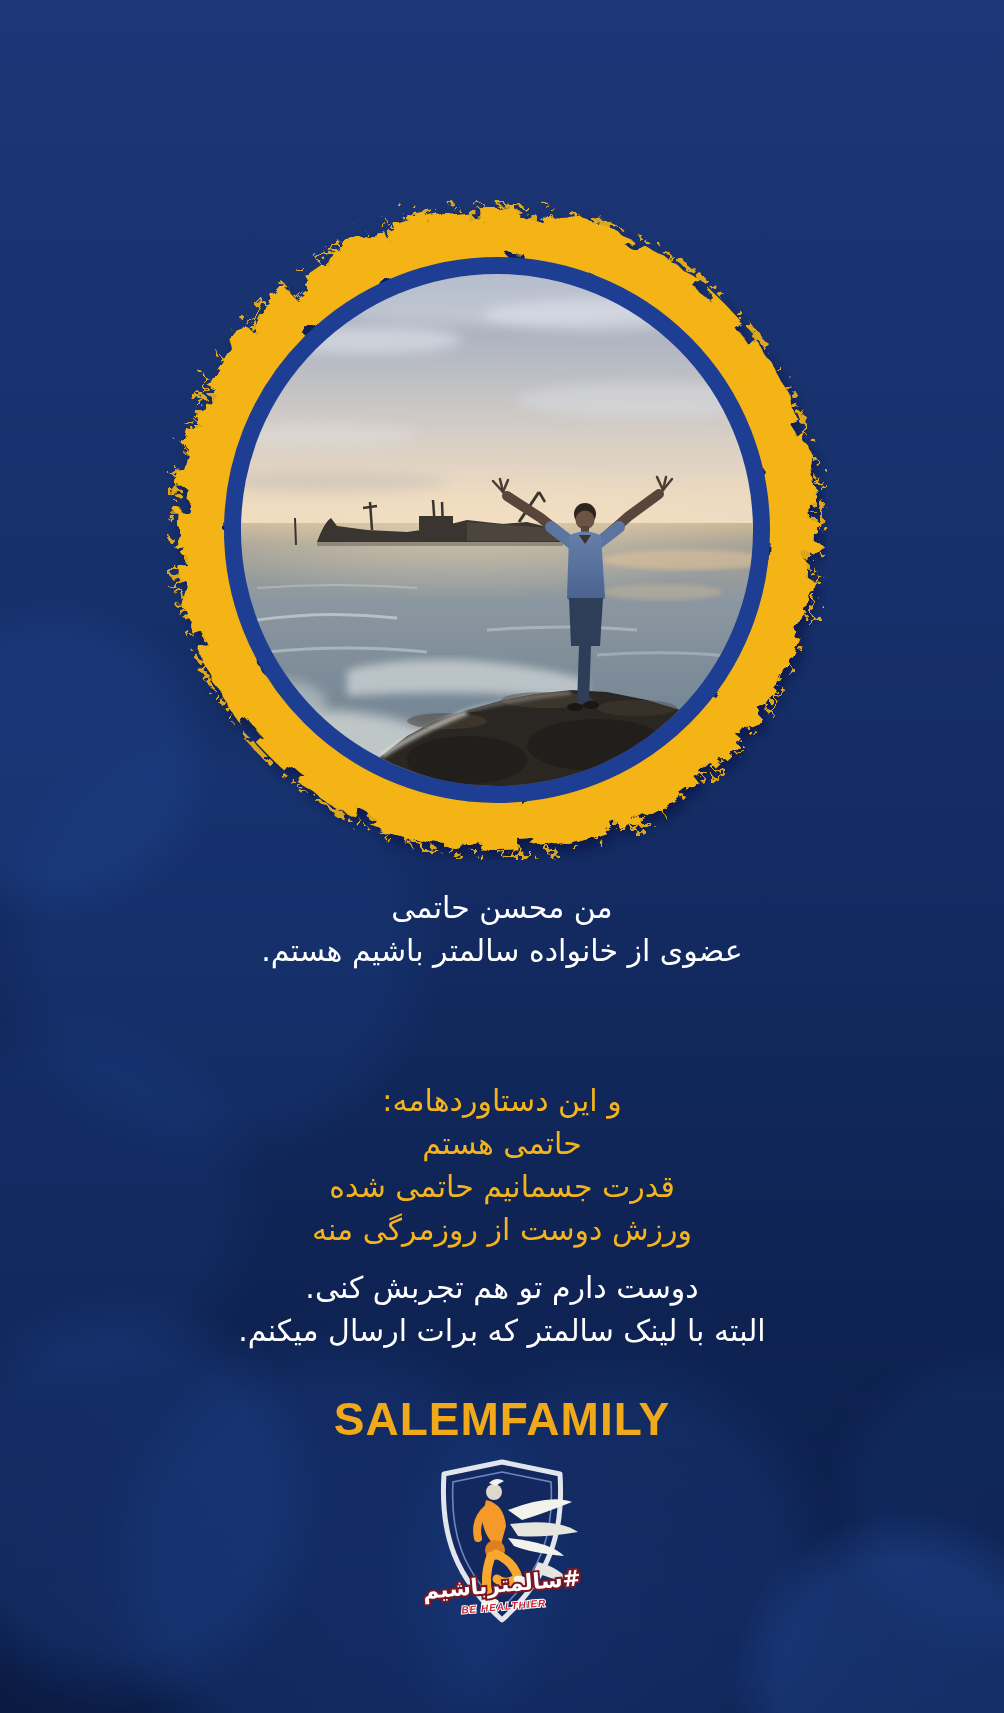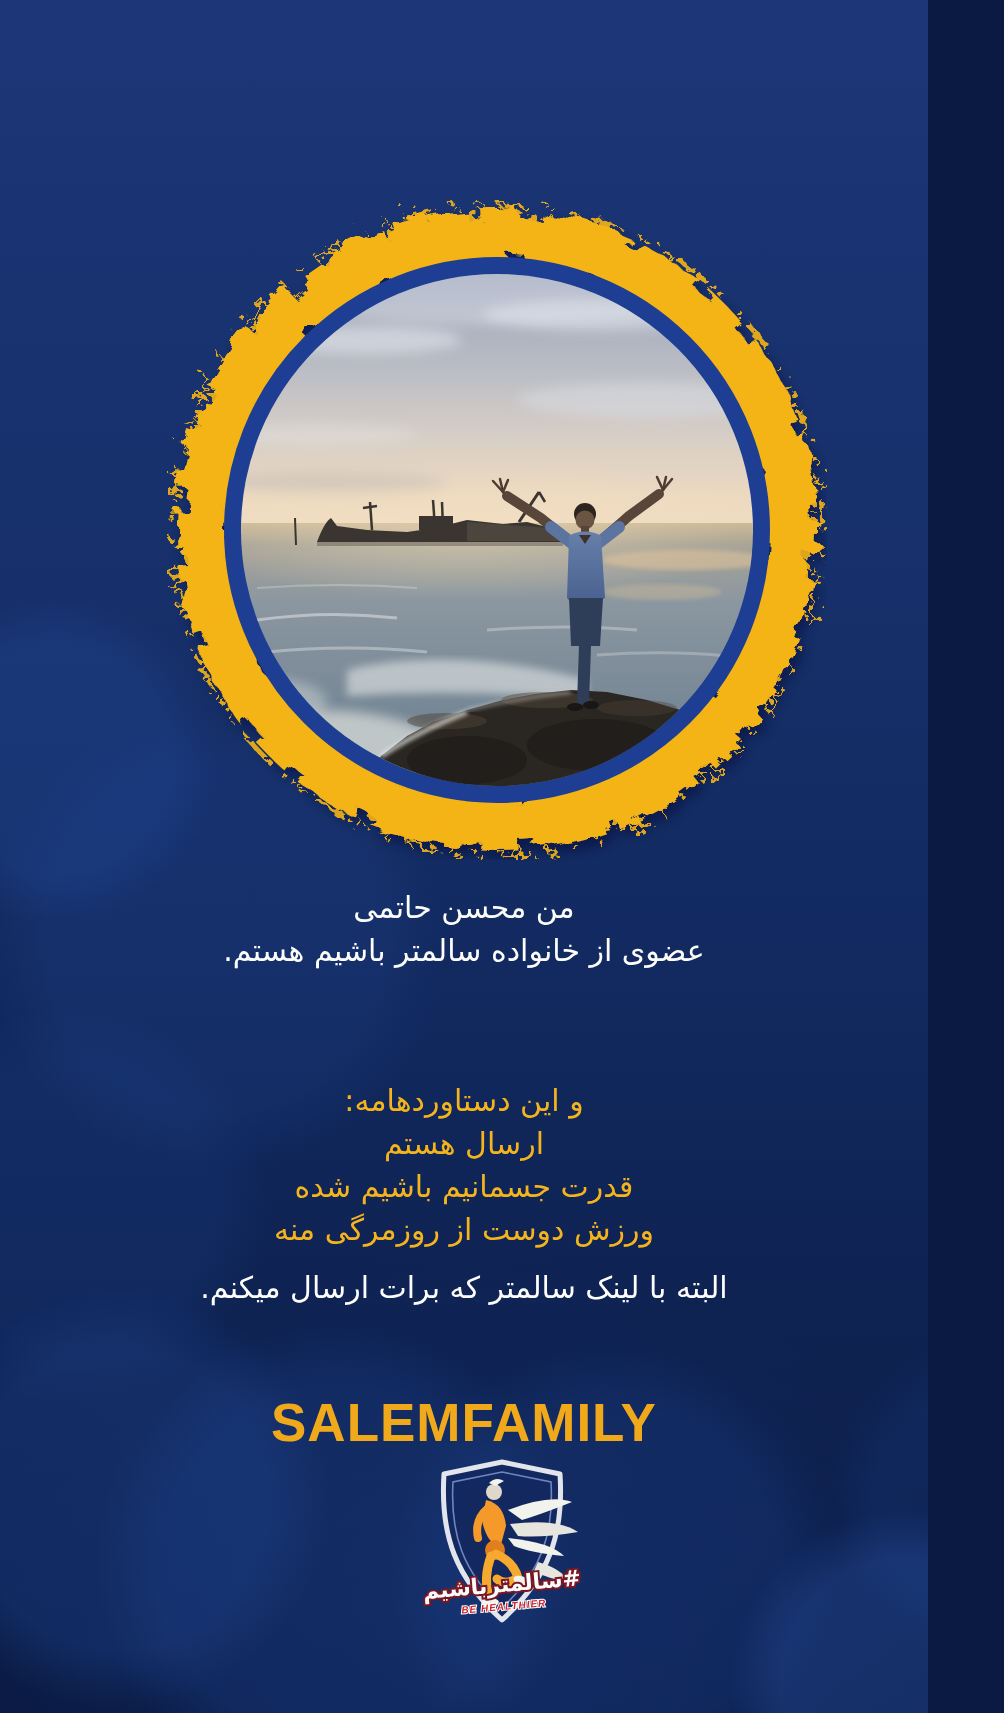--- a/index.html
+++ b/index.html
@@ -1,18 +1,18 @@
 <!DOCTYPE html>
 <html lang="fa"><head>
 <meta charset="utf-8">
 <style>
   html,body{margin:0;padding:0;background:#0a1a42;}
   .page{
     position:relative;
-    width:928px;height:1713px;
+    width:1004px;height:1713px;
     overflow:hidden;
     font-family:"DejaVu Sans",sans-serif;
     background:
       radial-gradient(circle at 55px 760px,  rgba(34,74,152,.30) 0 115px, rgba(34,74,152,0) 165px),
       radial-gradient(circle at 215px 940px, rgba(30,68,144,.22) 0 170px, rgba(30,68,144,0) 230px),
       radial-gradient(circle at 70px 1205px, rgba(30,68,144,.18) 0 140px, rgba(30,68,144,0) 200px),
       radial-gradient(circle at 120px 1500px,rgba(32,72,150,.30) 0 150px, rgba(32,72,150,0) 210px),
       radial-gradient(circle at 335px 1565px,rgba(30,68,144,.26) 0 175px, rgba(30,68,144,0) 240px),
       radial-gradient(circle at 615px 1575px,rgba(30,68,144,.24) 0 165px, rgba(30,68,144,0) 230px),
       radial-gradient(circle at 905px 1685px,rgba(38,80,162,.38) 0 125px, rgba(38,80,162,0) 175px),
@@ -21,21 +21,21 @@
       linear-gradient(180deg,#1c3677 0%,#17316d 30%,#122a60 55%,#0e2251 78%,#0a1a42 100%);
   }
   .emblem{position:absolute;left:167px;top:200px;width:660px;height:660px;}
   .txt-block{position:absolute;left:0;right:0;text-align:center;font-size:30px;line-height:43px;}
   .intro{top:886px;color:#ffffff;}
   .achv{top:1079px;color:#f5b41c;}
   .invite{top:1266px;color:#ffffff;}
   .brand-title{
     position:absolute;left:0;right:0;top:1392px;text-align:center;
     font-family:"Liberation Sans","DejaVu Sans",sans-serif;
-    font-weight:bold;font-size:53px;letter-spacing:1px;color:#f0a91b;
+    font-weight:bold;font-size:46px;letter-spacing:1px;color:#f0a91b;
   }
   .logo{position:absolute;left:392px;top:1450px;width:220px;height:195px;}
   svg text{font-family:"DejaVu Sans",sans-serif;}
   .logo-en{font-family:"Liberation Sans","DejaVu Sans",sans-serif;font-style:italic;font-weight:bold;letter-spacing:1px;}
 </style>
 </head>
 <body>
 
 <div class="page">
 
@@ -183,26 +183,27 @@
     </svg>
   </div>
 
   <div class="txt-block intro" dir="rtl">
     <div>من محسن حاتمی</div>
     <div>عضوی از خانواده سالمتر باشیم هستم.</div>
   </div>
 
   <div class="txt-block achv" dir="rtl">
     <div>و این دستاوردهامه:</div>
-    <div>ارسال هستم</div>
-    <div>قدرت جسمانیم باشیم شده</div>
+    <div>حاتمی هستم</div>
+    <div>قدرت جسمانیم حاتمی شده</div>
     <div>ورزش دوست از روزمرگی منه</div>
   </div>
 
   <div class="txt-block invite" dir="rtl">
+    <div>دوست دارم تو هم تجربش کنی.</div>
     <div>البته با لینک سالمتر که برات ارسال میکنم.</div>
   </div>
 
   <div class="brand-title">SALEMFAMILY</div>
 
   <div class="logo">
     <svg width="220" height="195" viewBox="0 0 220 195">
       <g>
         <path d="M110,12 L168,24 C172,86 156,128 110,170 C64,128 48,86 52,24 Z" fill="#13285e" stroke="#e3e5ec" stroke-width="5" stroke-linejoin="round"></path>
         <path d="M110,22 L159,32 C162,84 149,122 110,158 C71,122 58,84 61,32 Z" fill="none" stroke="#6e86c0" stroke-width="1.6"></path>

